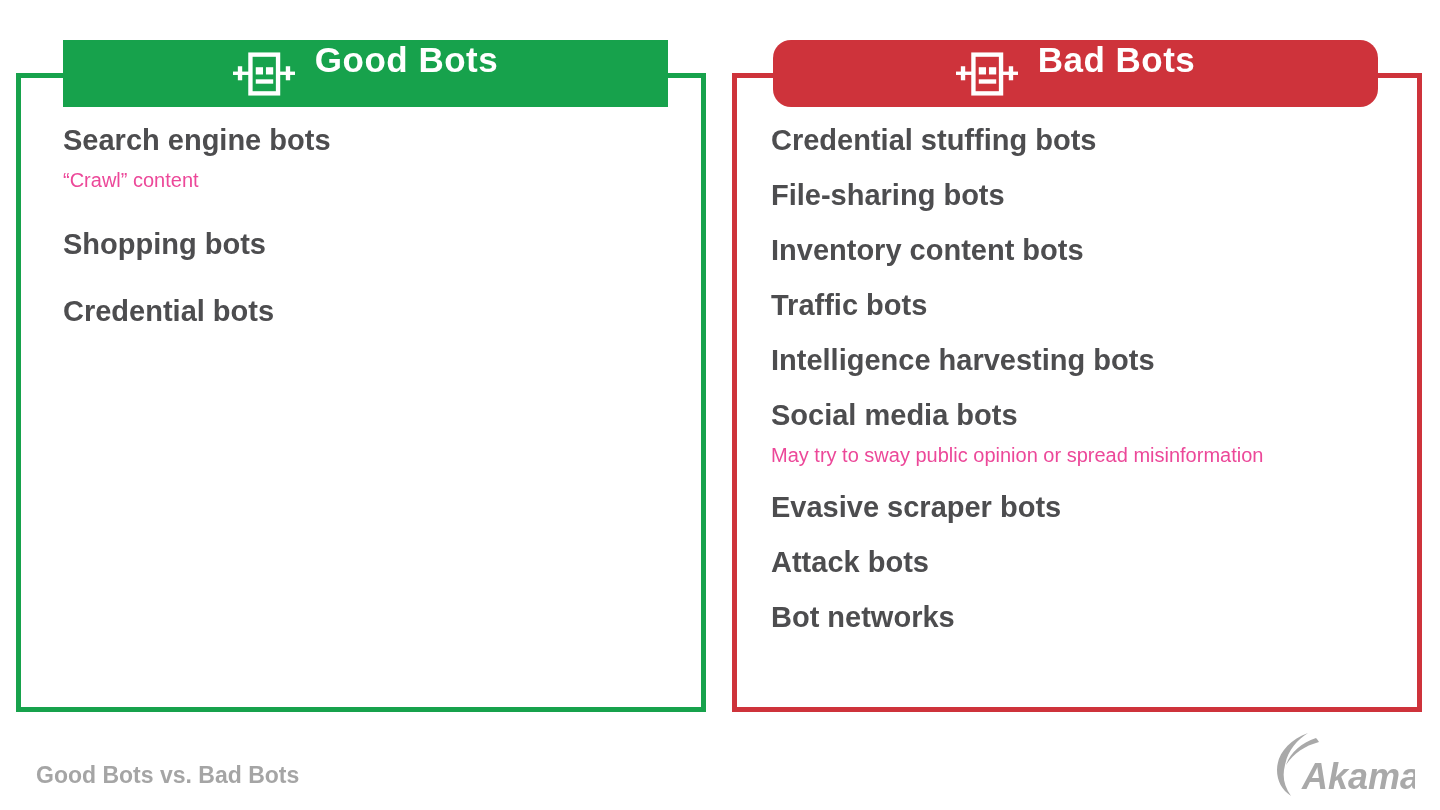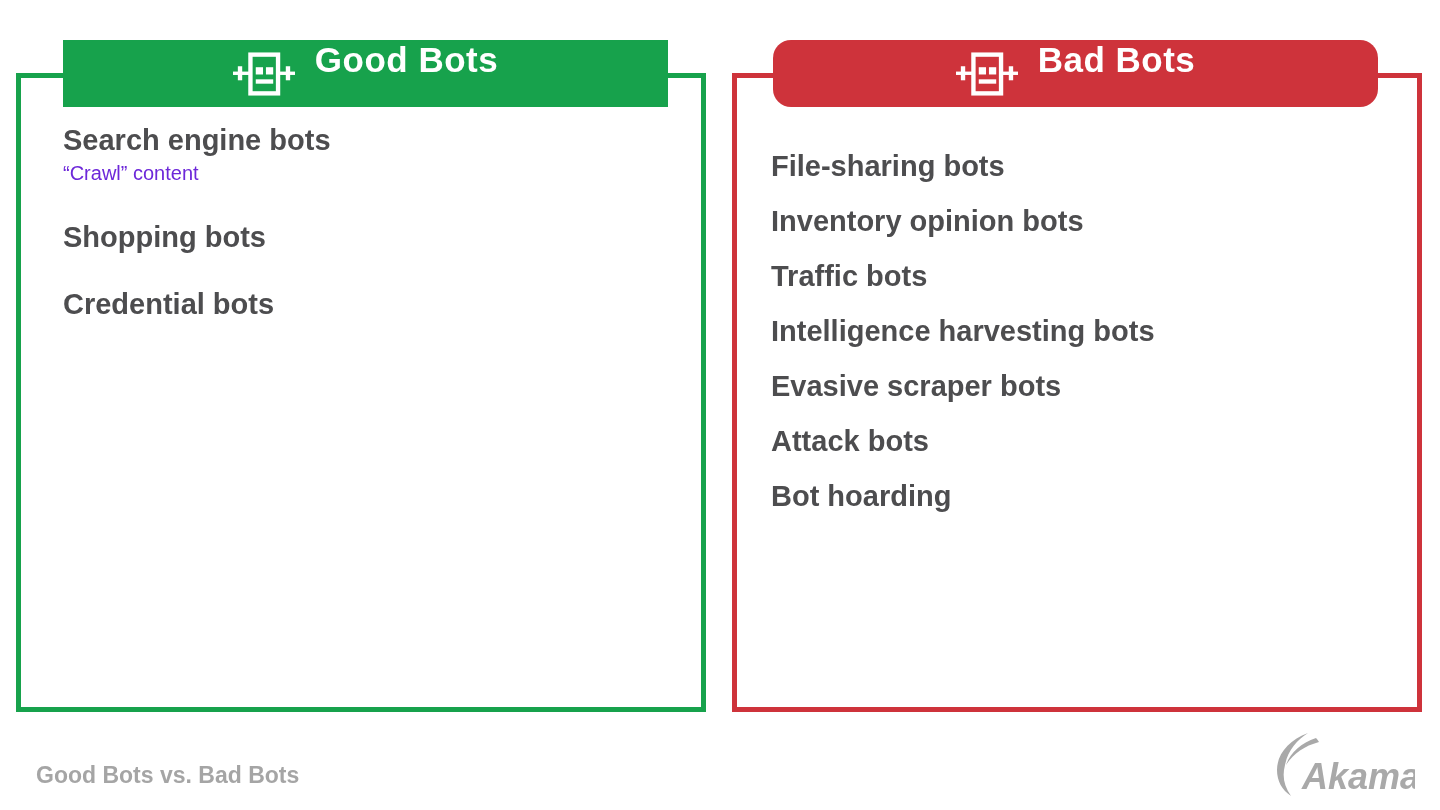--- a/index.html
+++ b/index.html
@@ -28,22 +28,22 @@
   .bot-icon { display:flex; align-items:center; }
   .list {
     list-style:none; position:absolute; top:48px;
   }
   .panel.good .list { left:42px;  right:30px; }
   .panel.bad  .list { left:34px;  right:20px; }
   .item-title {
     font-size:29px; line-height:29px; font-weight:600; color:#4d4d4f;
   }
   .item-sub {
-    font-size:20px; line-height:23px; font-weight:400; color:#6d28d9;
-    margin-top:7px;
+    font-size:20px; line-height:23px; font-weight:400; color:#ec4899;
+    margin-top:14px;
   }
   .list.good-list .item { margin-bottom:38px; }
   .list.bad-list  .item { margin-bottom:26px; }
   .footer-caption {
     position:absolute; left:20px; top:762px;
     font-size:23px; font-weight:600; color:#a5a5a5;margin-left:16px;
   }
   .brand-logo { position:absolute; left:1270px; top:731px; }
 </style>
 </head>
@@ -62,41 +62,46 @@
       </li>
       <li class="item">
         <div class="item-title">Credential bots</div>
       </li>
     </ul>
   </div>
 
   <div class="panel bad">
     <ul class="list bad-list">
       <li class="item">
+        <div class="item-title">Credential stuffing bots</div>
       </li>
       <li class="item">
         <div class="item-title">File-sharing bots</div>
       </li>
       <li class="item">
-        <div class="item-title">Inventory opinion bots</div>
+        <div class="item-title">Inventory content bots</div>
       </li>
       <li class="item">
         <div class="item-title">Traffic bots</div>
       </li>
       <li class="item">
         <div class="item-title">Intelligence harvesting bots</div>
       </li>
       <li class="item">
+        <div class="item-title">Social media bots</div>
+        <div class="item-sub">May try to sway public opinion or spread misinformation</div>
+      </li>
+      <li class="item">
         <div class="item-title">Evasive scraper bots</div>
       </li>
       <li class="item">
         <div class="item-title">Attack bots</div>
       </li>
       <li class="item">
-        <div class="item-title">Bot hoarding</div>
+        <div class="item-title">Bot networks</div>
       </li>
     </ul>
   </div>
 
   <div class="banner good">
     <span class="bot-icon">
       <svg width="62" height="46" viewBox="0 0 64 46" aria-hidden="true">
         <g fill="#ffffff">
           <rect x="0" y="20.5" width="18" height="3.5"></rect>
           <rect x="5" y="15" width="4.5" height="14.5"></rect>

